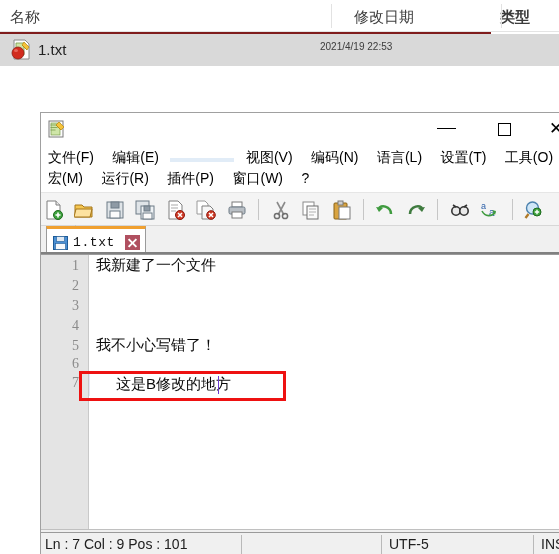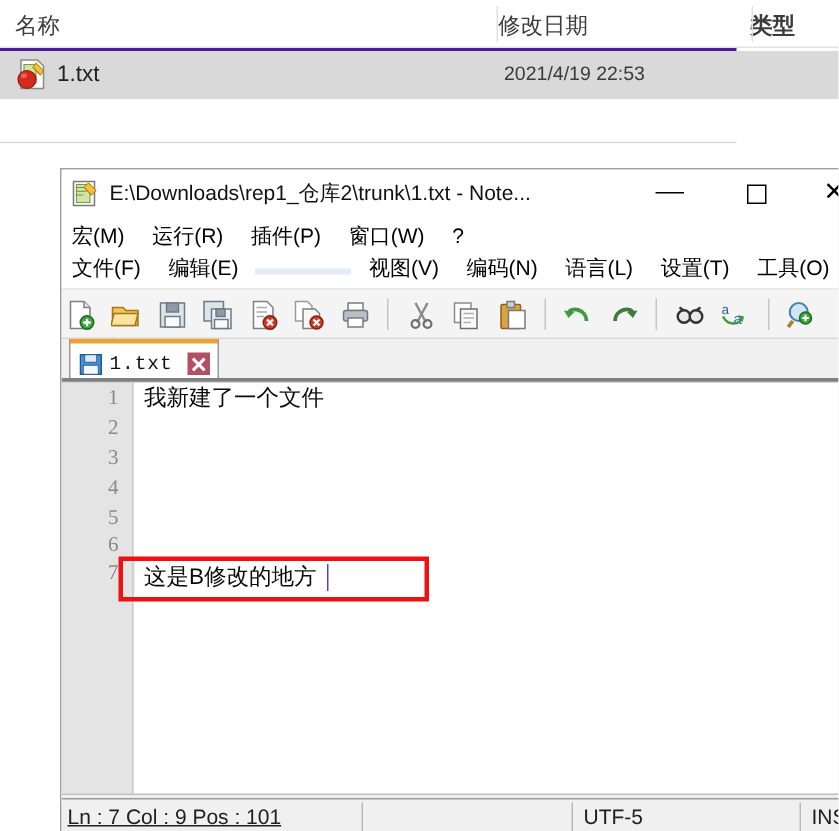--- a/index.html
+++ b/index.html
@@ -6,39 +6,39 @@
   html, body {
     width: 559px; height: 554px;
     overflow: hidden;
     background: #ffffff;
     font-family: "Liberation Sans", "DejaVu Sans", sans-serif;
   }
 
   #root { position: relative; width: 559px; height: 554px; background:#ffffff; }
 
   
-  .explorer { position:absolute; left:0; top:0; width:491px; height:95px; background:#4c1d95;padding-left:32px; }
+  .explorer { position:absolute; left:0; top:0; width:491px; height:95px; background:#7f1d1d;padding-left:32px; }
 
   .ex-sortmark { position:absolute; left:156px; top:1px; width:18px; height:9px;
                  color:#c8c8c8; font-size:11px; line-height:9px; text-align:center; }
 
   .ex-header { position:absolute; left:0; top:0; width:559px; height:32px; background:#ffffff; }
   .ex-col { position:absolute; top:8px; font-size:15px; color:#3c3c3c; white-space:nowrap; }
   .ex-col-name { left:10px; }
-  .ex-col-date { left:332px; }
+  .ex-col-date { left:354px; }
   .ex-col-type { left:500px;font-weight:bold; }
   .ex-divider { position:absolute; top:4px; width:1px; height:24px; background:#e2e2e2; }
   .ex-div-1 { left:331px; }
   .ex-div-2 { left:501px; }
   .ex-hline { position:absolute; left:0; top:31px; width:559px; height:1px; background:#e4e4e4; }
 
   .ex-row { position:absolute; left:0; top:34px; width:559px; height:32px; background:#d9d9d9; }
   .ex-fileicon { position:absolute; left:11px; top:5px; width:21px; height:21px; }
   .ex-filename { position:absolute; left:38px; top:7px; font-size:15px; color:#222; }
-  .ex-filedate { position:absolute; left:336px; top:7px; font-size:13px; color:#3c3c3c; white-space:nowrap;}
+  .ex-filedate { position:absolute; left:320px; top:7px; font-size:10px; color:#3c3c3c; white-space:nowrap;}
   .ex-filetype { position:absolute; left:508px; top:7px; font-size:13px; color:#3c3c3c; white-space:nowrap;margin-top:24px;}
 
   .ex-bottom { position:absolute; left:0; top:66px; width:559px; height:29px; background:#ffffff; }
 
   
   .npp { position:absolute; left:40px; top:112px; width:519px; height:442px;
          background:#f0f0f0; border-left:1px solid #a0a0a0; border-top:1px solid #a0a0a0;
          overflow:hidden; }
 
   .npp-titlebar { position:relative; height:32px; background:#ffffff; }
@@ -99,21 +99,21 @@
   .curline-hl { position:absolute; left:0; width:470px; height:22px; background:#e6e6f7; }
   .caret { position:absolute; width:1px; height:18px; background:#6a3ad0; }
 
   .annot-box { position:absolute; border:3px solid #ee1111; }
 
   
   .npp-status { position:absolute; left:0; bottom:0; width:519px; height:22px;
                 background:#f0f0f0; border-top:1px solid #9a9a9a; }
   .st-sep { position:absolute; top:2px; width:1px; height:19px; background:#b9b9b9; }
   .st-text { position:absolute; top:3px; font-size:14px; color:#202020; white-space:nowrap; }
-  .st-pos   { left:4px;text-decoration:underline; }
+  .st-pos   { left:4px; }
   .st-eol   { left:208px; }
   .st-enc   { left:348px; }
   .st-ins   { left:500px; }
   .st-s1 { left:200px; }
   .st-s2 { left:340px; }
   .st-s3 { left:492px; }
 
   .npp-status-top { position:absolute; left:0; bottom:22px; width:519px; height:3px; background:#efefef;
                     border-top:1px solid #c0c0c0; }
 </style>
@@ -155,51 +155,50 @@
   <div class="npp">
 
     <div class="npp-titlebar">
       <svg class="npp-titleicon" viewBox="0 0 18 18">
         <rect x="1" y="1" width="14" height="16" fill="#fdfdfd" stroke="#7a7a7a" stroke-width="1"></rect>
         <rect x="3" y="3" width="9" height="12" fill="#cfe6a8" stroke="#7a9a4a" stroke-width="0.7"></rect>
         <path d="M2.5 5 h7 M2.5 7.5 h7 M2.5 10 h5" stroke="#6f8f42" stroke-width="0.7"></path>
         <path d="M11 2 l5 5 l-3 3 l-5 -5 z" fill="#f5c33b" stroke="#b8860b" stroke-width="0.7"></path>
         <path d="M8 5 l5 5" stroke="#b8860b" stroke-width="0.7"></path>
       </svg>
-      <div class="npp-titletext">E:\Downloads\rep1_仓库2\trunk\1.txt - Note...</div>
 
       <div class="wbtn wbtn-min">
         <div class="wglyph-min"></div>
       </div>
       <div class="wbtn wbtn-max">
         <div class="wglyph-max"></div>
       </div>
       <div class="wbtn wbtn-close">
         <div class="wglyph-close">✕</div>
       </div>
     </div>
 
     <div class="npp-menu">
-      <div class="menu-row">
-        <span class="menu-item">宏(M)</span>
-        <span class="menu-item">运行(R)</span>
-        <span class="menu-item">插件(P)</span>
-        <span class="menu-item">窗口(W)</span>
-        <span class="menu-item">?</span>
-      </div>
       <div class="menu-row">
         <span class="menu-item">文件(F)</span>
         <span class="menu-item">编辑(E)</span>
         <span class="menu-item sel"></span>
         <span class="menu-item">视图(V)</span>
         <span class="menu-item">编码(N)</span>
         <span class="menu-item">语言(L)</span>
         <span class="menu-item">设置(T)</span>
         <span class="menu-item">工具(O)</span>
       </div>
+      <div class="menu-row">
+        <span class="menu-item">宏(M)</span>
+        <span class="menu-item">运行(R)</span>
+        <span class="menu-item">插件(P)</span>
+        <span class="menu-item">窗口(W)</span>
+        <span class="menu-item">?</span>
+      </div>
     </div>
     <div class="npp-menu-sep"></div>
 
     <div class="npp-toolbar">
 
       <span class="tb-item">
         <svg class="tb-ico" viewBox="0 0 20 20">
           <path d="M3 1 h9 l4 4 v14 h-13 z" fill="#fff" stroke="#7f7f7f"></path>
           <path d="M12 1 v4 h4" fill="#e9e9e9" stroke="#7f7f7f"></path>
           <circle cx="14" cy="15" r="4.5" fill="#3fa33f" stroke="#1d6b1d"></circle>
@@ -385,22 +384,23 @@
         <div class="gutter-line" style="top:63px;">4</div>
         <div class="gutter-line" style="top:83px;">5</div>
         <div class="gutter-line" style="top:101px;">6</div>
         <div class="gutter-line" style="top:120px;">7</div>
       </div>
 
       <div class="code-area">
         <div class="code-line" style="top:1px;text-align:right;">我新建了一个文件</div>
         <div class="code-line" style="top:21px;"></div>
         <div class="code-line" style="top:61px;"></div>
+        <div class="code-line" style="top:81px;">我不小心写错了！</div>
         <div class="code-line" style="top:100px;"></div>
-        <div class="code-line" style="top:120px;">这是B修改的地方</div>
+        <div class="code-line" style="top:120px;margin-left:20px;">这是B修改的地方</div>
         <div class="caret" style="left:128px; top:121px;"></div>
       </div>
 
       <div class="annot-box" style="left:38px; top:116px; width:207px; height:30px;"></div>
     </div>
 
     <div class="npp-status-top"></div>
     <div class="npp-status">
       <div class="st-text st-pos">Ln : 7    Col : 9    Pos : 101</div>
       <div class="st-sep st-s1"></div>

